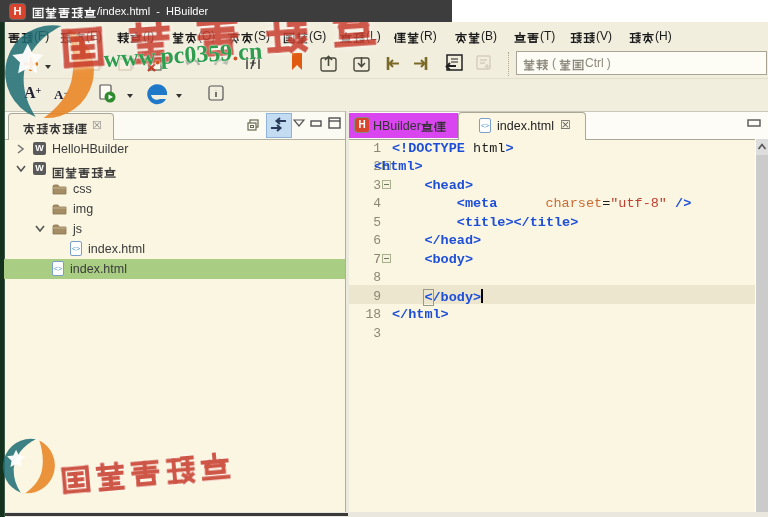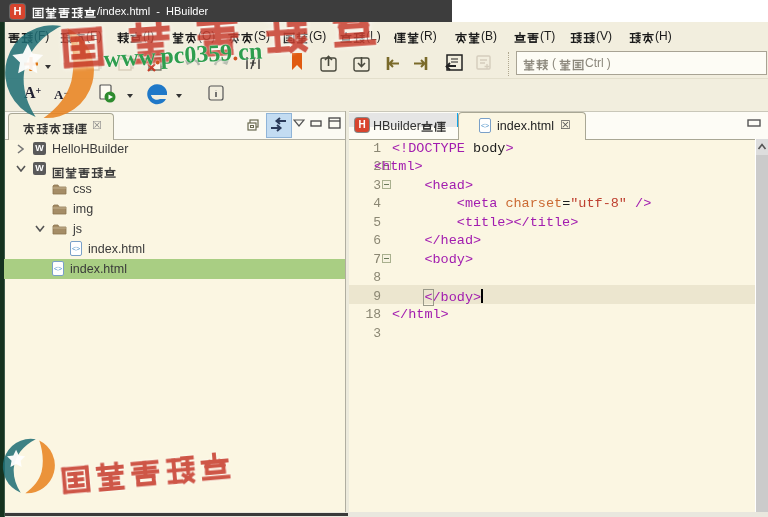--- a/index.html
+++ b/index.html
@@ -24,30 +24,30 @@
 #lpanel{left:4px;top:111px;width:341px;height:401px;background:#fbf6e2;border-top:1px solid #c9c7b9;}
 #lphead{left:4px;top:112px;width:341px;height:27px;background:#fbfaf3;border-bottom:1px solid #b2b0a2;}
 #lptab{left:8px;top:113px;width:104px;height:26px;background:#f6f2df;border:1px solid #a9a795;border-bottom:none;border-radius:4px 4px 0 0;}
 #lptab .t{position:absolute;left:14px;top:6px;font-size:12px;color:#333;}
 .tree-row{position:absolute;left:4px;width:341px;height:20px;}
 
 #divider{left:345px;top:111px;width:4px;height:401px;background:#eceadc;border-left:1px solid #b0aea0;border-right:1px solid #b0aea0;}
 
 #epanel{left:349px;top:111px;width:419px;height:401px;background:#fbf6e2;border-top:1px solid #c9c7b9;}
 #ehead{left:349px;top:112px;width:419px;height:27px;background:#fdfcf6;border-bottom:1px solid #a9a795;}
-#etab1{left:349px;top:113px;width:108px;height:14px;background:#e5e5e5;border-right:1px solid #0ea5e9;}
+#etab1{left:349px;top:113px;width:108px;height:25px;background:#d946ef;border-right:1px solid #0ea5e9;}
 #etab1 .t{position:absolute;left:24px;top:6px;font-size:12.5px;color:#333;white-space:nowrap;}
 #etab2{left:458px;top:112px;width:126px;height:27px;background:#fbf6e2;border:1px solid #a9a795;border-bottom:none;border-radius:4px 4px 0 0;}
 #etab2 .t{position:absolute;left:38px;top:6px;font-size:12.5px;color:#222;}
 
 #code{left:349px;top:139px;width:406px;height:373px;font-family:"Liberation Mono",monospace;font-size:13.5px;}
 .lnum{position:absolute;width:32px;text-align:right;color:#8b8773;font-size:13px;}
 .ctext{position:absolute;left:43px;color:#1e1e1e;}
-.b{color:#a21caf;}
-.o{color:#cb6a33;}
+.b{color:#1d4ed8;font-weight:bold;}
+.o{color:#cb6a33;margin-left:40px;}
 .r{color:#be4030;}
 #curline{left:349px;top:285px;width:406px;height:19px;background:#ece6cf;}
 #vscroll{left:755px;top:139px;width:13px;height:373px;background:#cbcbcb;border-left:1px solid #fff;}
 #vscroll .up{position:absolute;left:0;top:0;width:12px;height:16px;background:#dddddd;color:#444;font-size:10px;text-align:center;line-height:16px;}
 
 #bstrip{left:0;top:512px;width:768px;height:5px;background:#e9e7de;}
 #bline{left:0;top:513px;width:348px;height:3px;background:#3a3a3a;}
 .zh{white-space:nowrap;}
 </style>
 </head>
@@ -770,21 +770,21 @@
               <path d="M30 84 H92"></path>
             </g>
           </svg><span style="display:inline-block;width:1px"></span></span></span>
     </div>
   <div class="abs" id="etab2">
       <span class="t">index.html</span>
     </div>
   <div class="abs" id="curline"></div>
   <div class="abs" id="code">
       <div class="lnum" style="left:0px;top:2px;position:absolute;top:2.0px">1</div>
-      <div class="ctext" style="top:2.0px;left:43px"><span class="b">&lt;!DOCTYPE</span> <span class="ctext0">body</span><span class="b">&gt;</span></div>
+      <div class="ctext" style="top:2.0px;left:43px"><span class="b">&lt;!DOCTYPE</span> <span class="ctext0">html</span><span class="b">&gt;</span></div>
       <div class="lnum" style="left:0px;top:20.44999999999999px;position:absolute;top:20.4px">2</div>
       <svg style="position:absolute;left:33px;top:22.4px" width="9" height="9">
         <rect x="0.5" y="0.5" width="8" height="8" fill="#f6f2df" stroke="#a9b08e"></rect>
         <path d="M2 4.5 H7" stroke="#6a7a5a" stroke-width="1"></path>
       </svg>
       <div class="ctext" style="top:20.4px;left:25px"><span class="b">&lt;html&gt;</span></div>
       <div class="lnum" style="left:0px;top:38.900000000000006px;position:absolute;top:38.9px">3</div>
       <svg style="position:absolute;left:33px;top:40.9px" width="9" height="9">
         <rect x="0.5" y="0.5" width="8" height="8" fill="#f6f2df" stroke="#a9b08e"></rect>
         <path d="M2 4.5 H7" stroke="#6a7a5a" stroke-width="1"></path>

